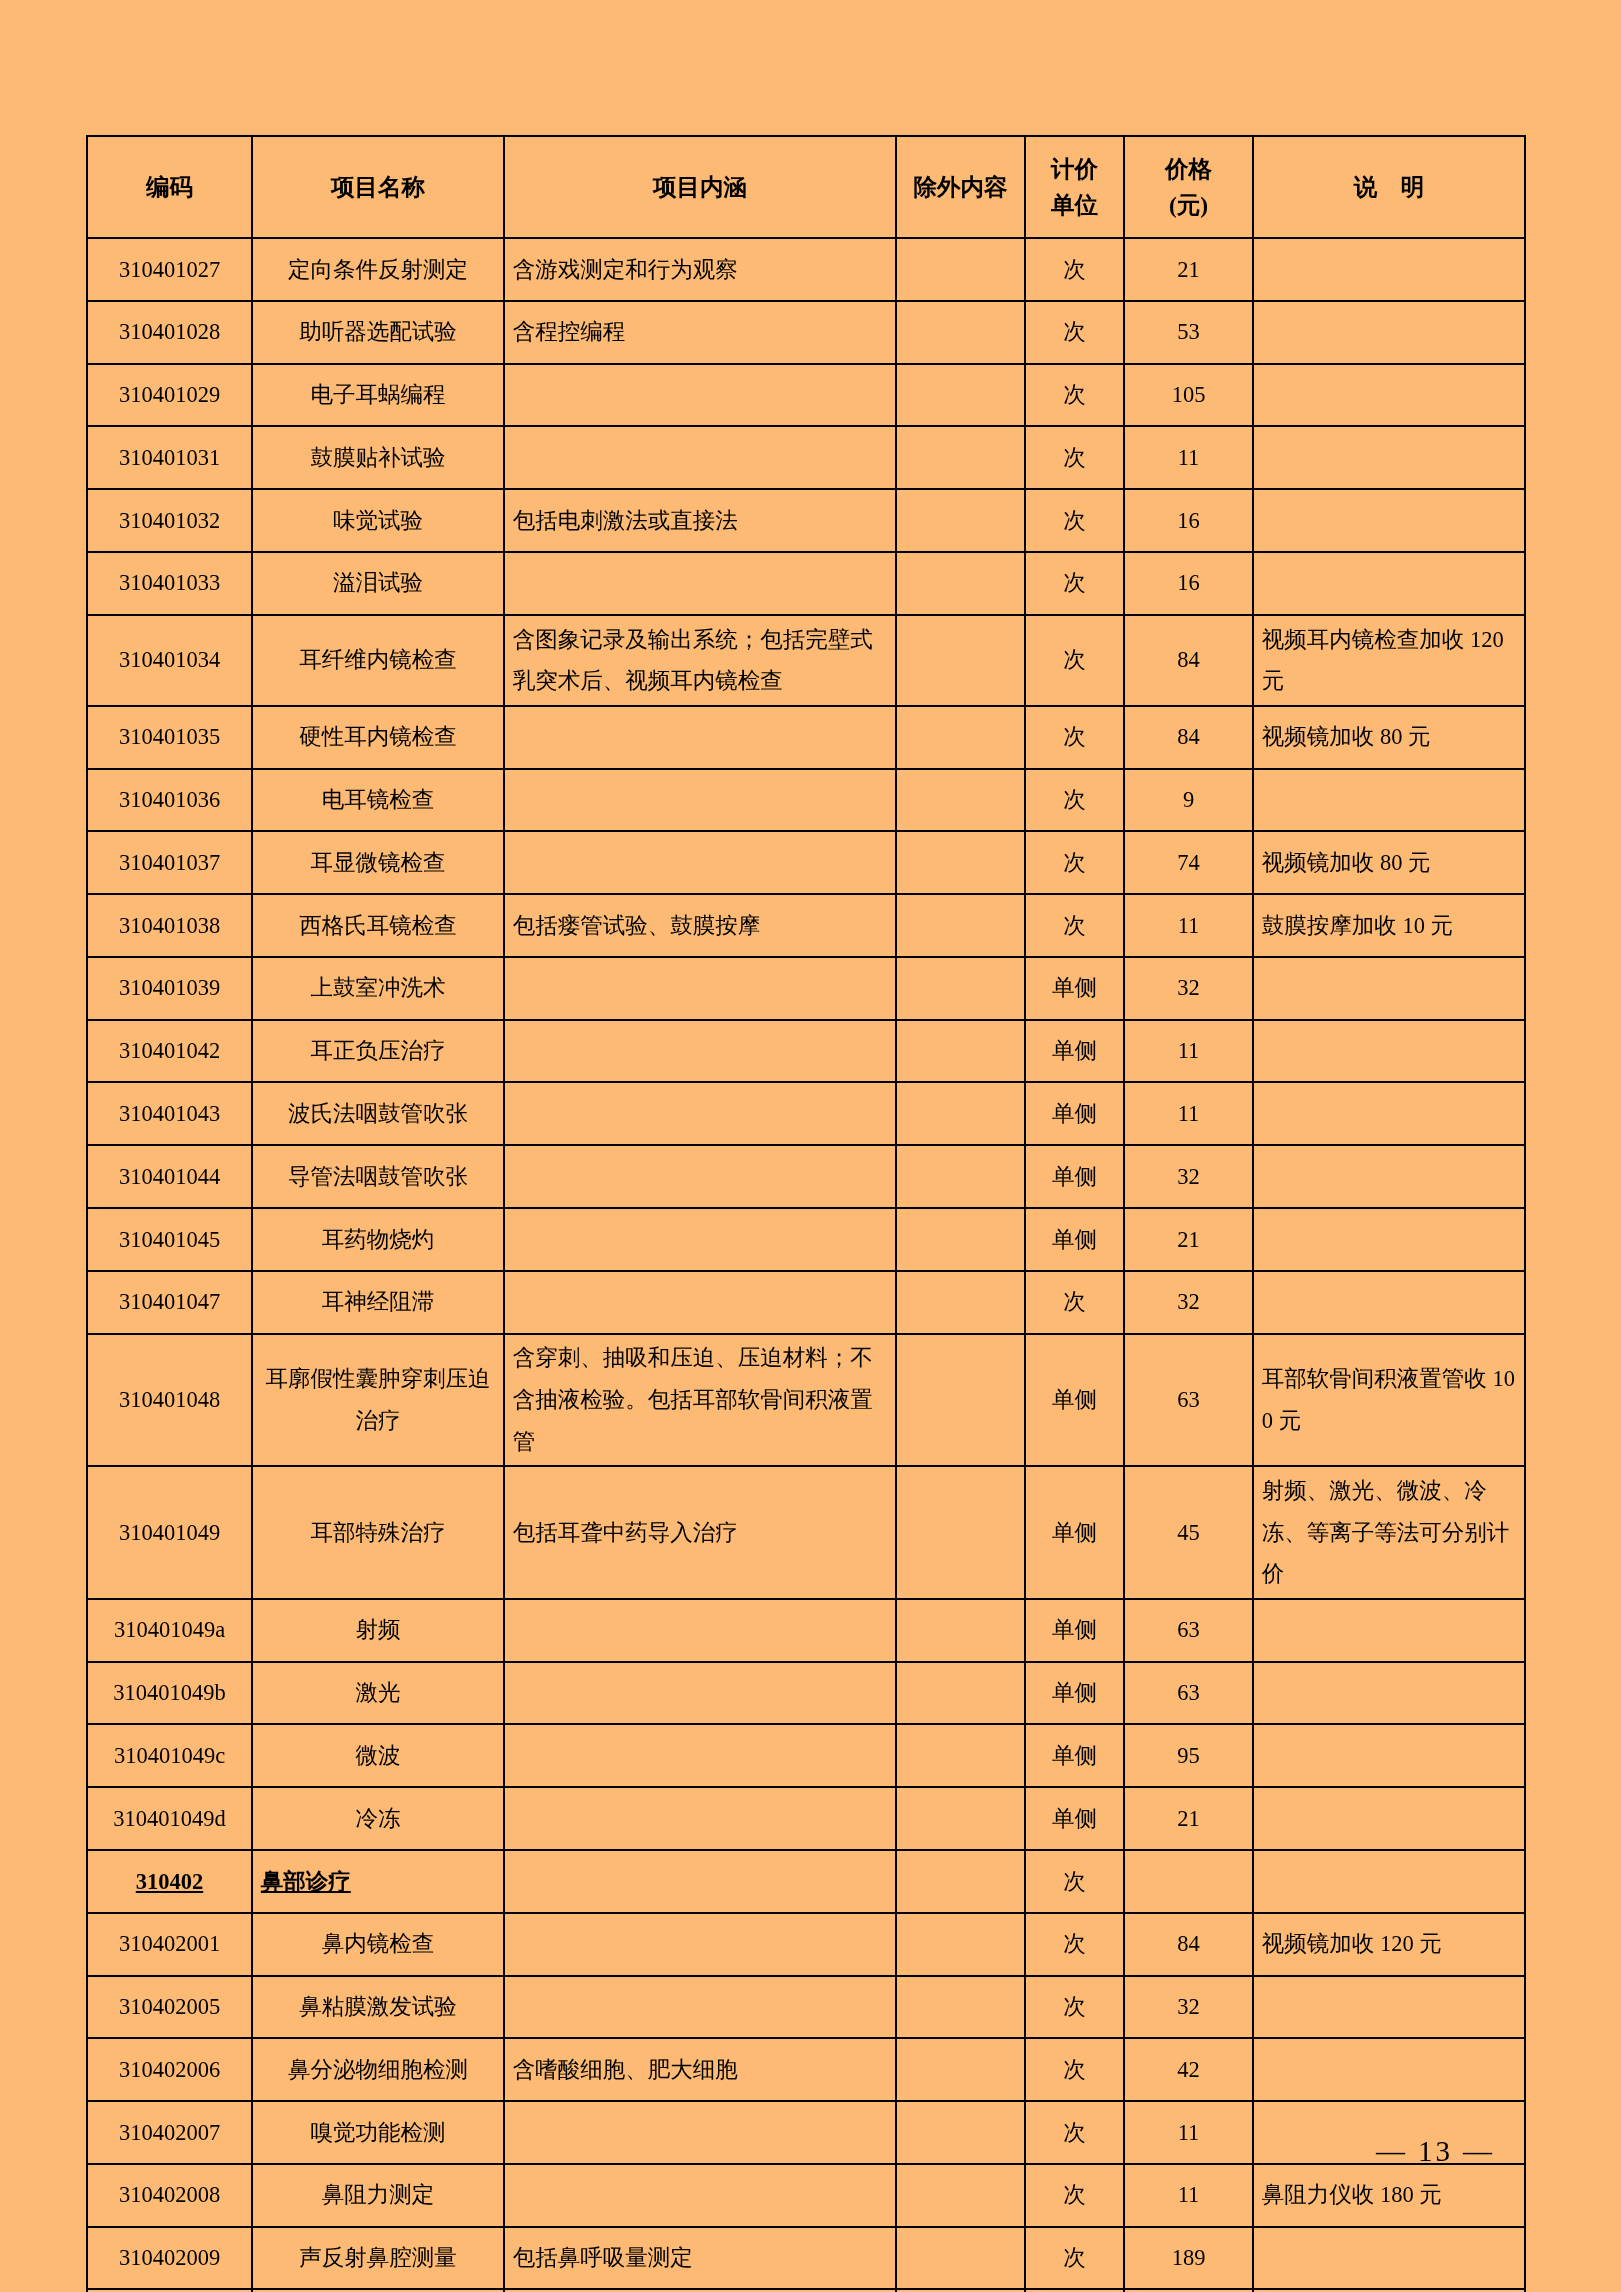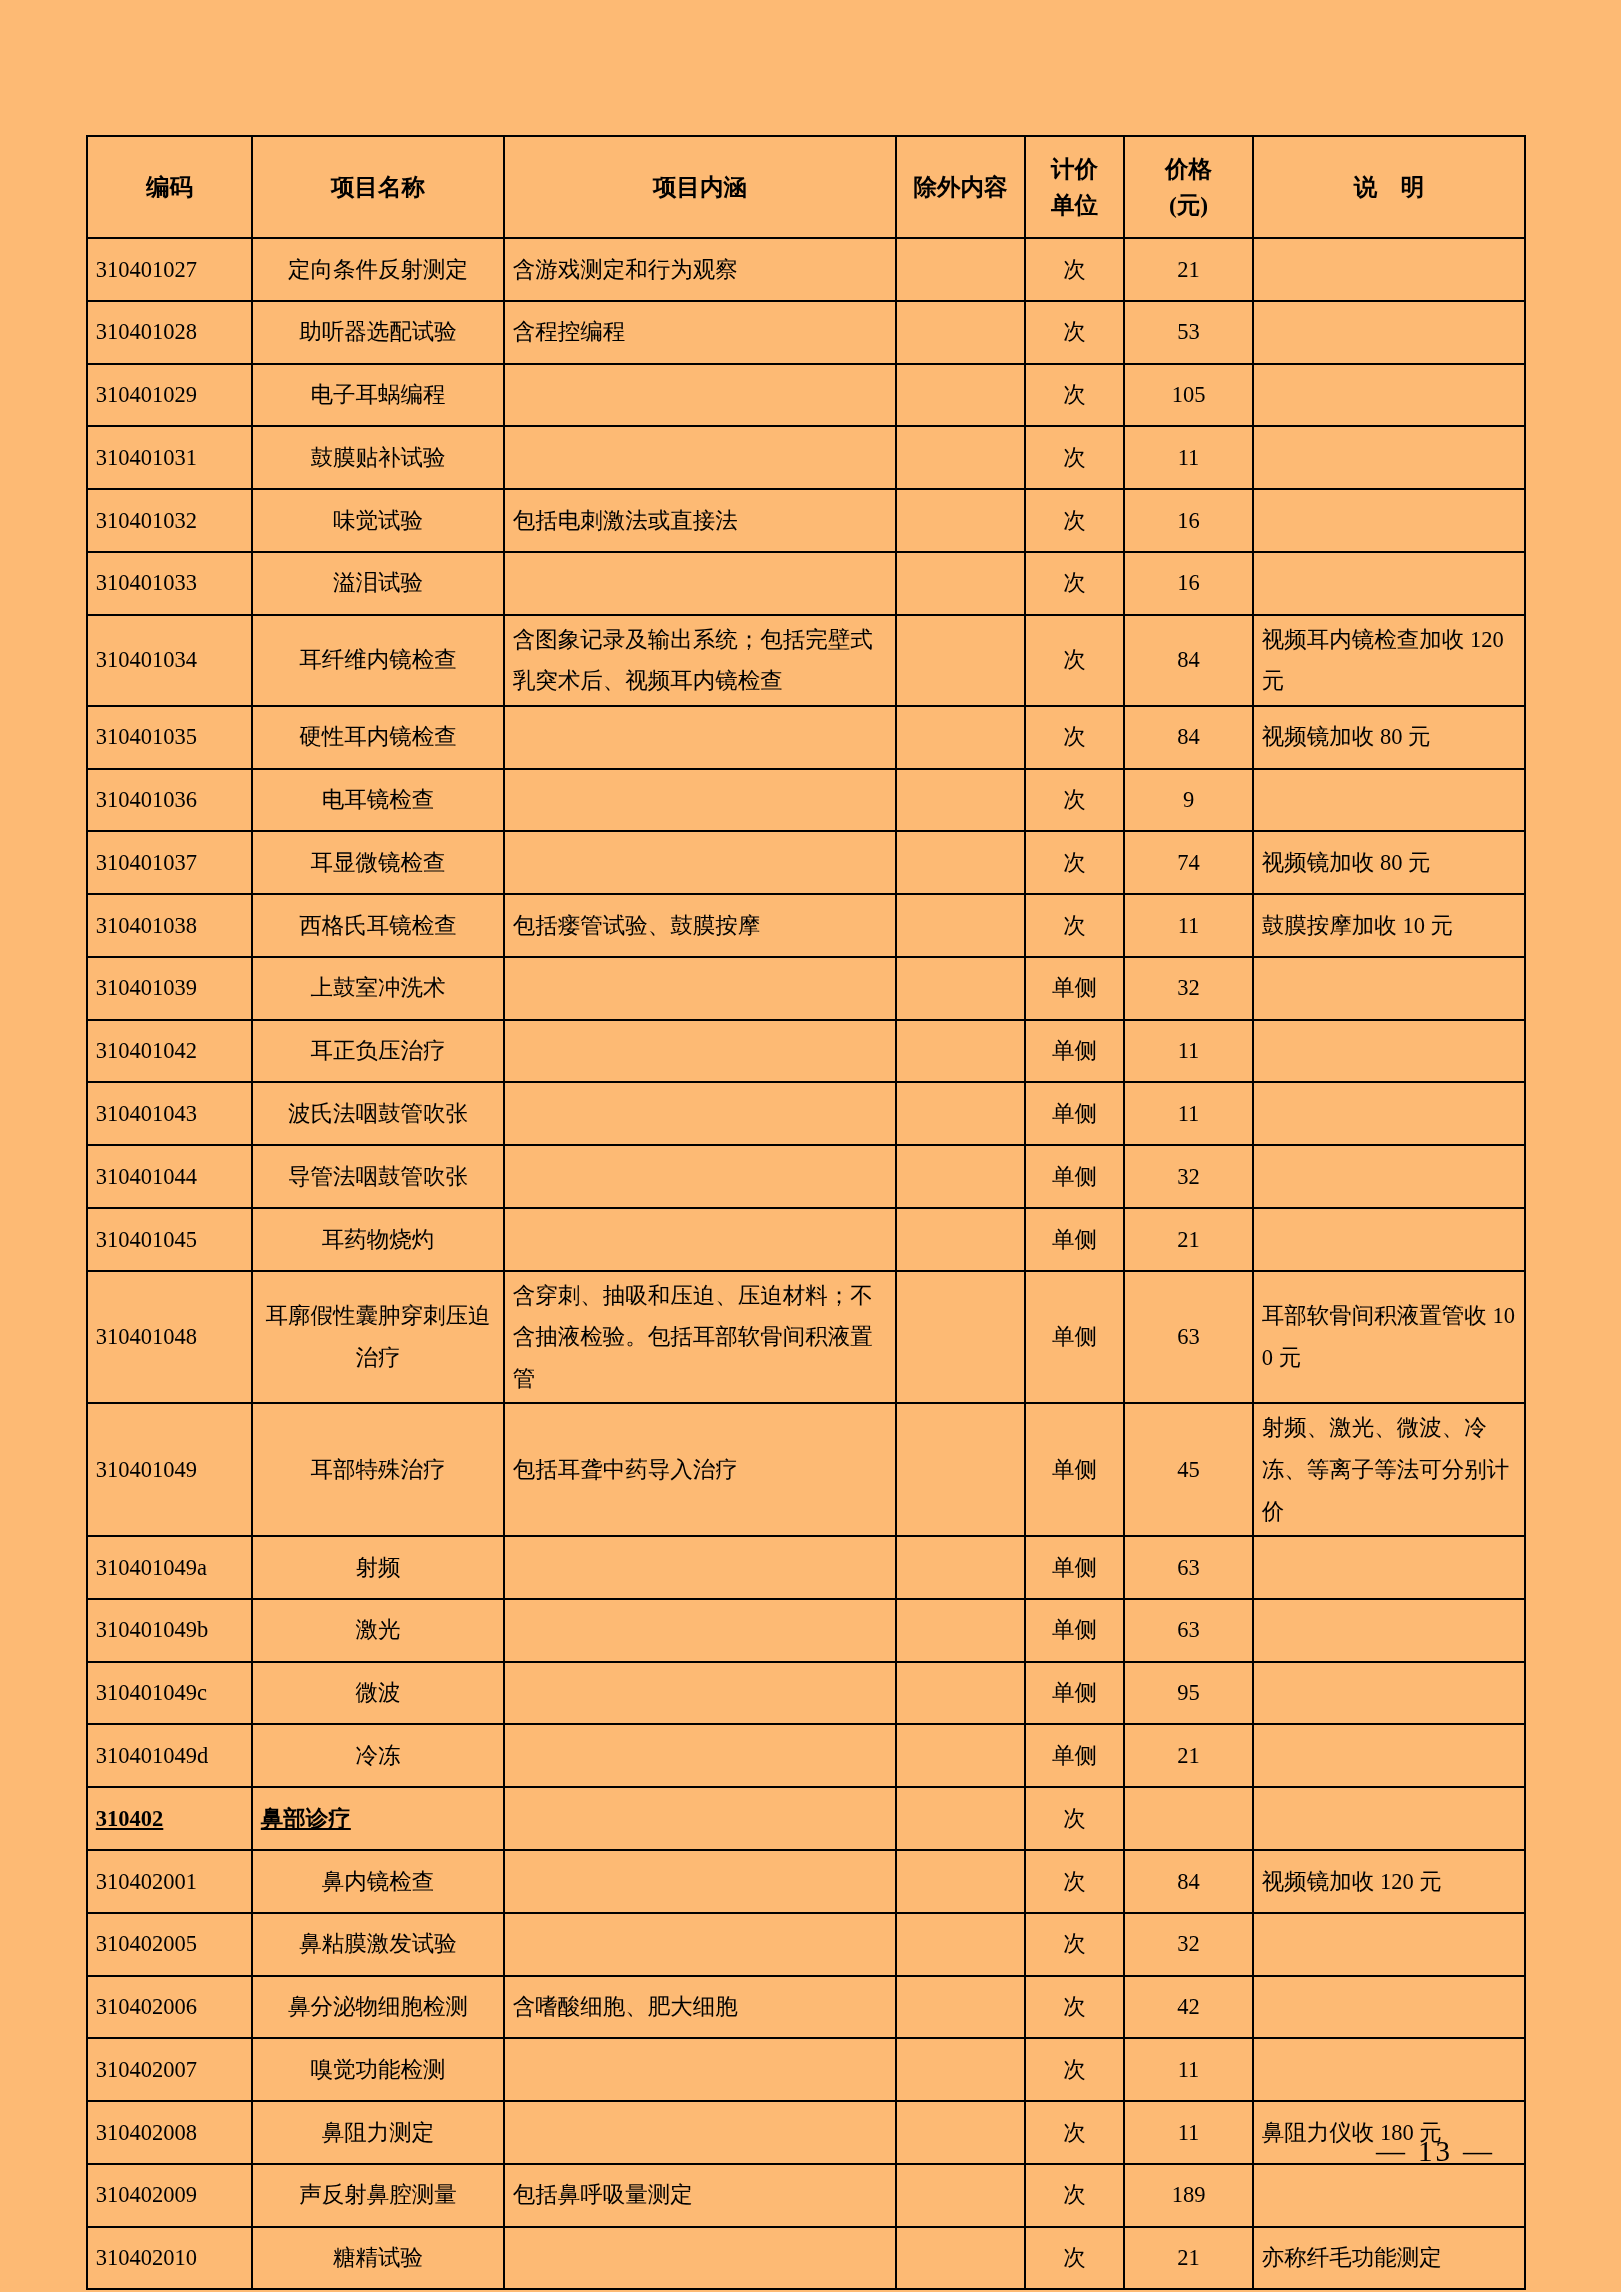--- a/index.html
+++ b/index.html
@@ -42,21 +42,21 @@
     line-height: 1.55;
     padding: 2px 3.9px;
   }
   .price-table tbody td {
     height: 55px;
     font-size: 22.5px;
     line-height: 1.85;
     vertical-align: middle;
     padding: 2.9px 7.8px;
   }
-  .col-code  { text-align: left; margin-top: 34px; }
+  .col-code  { text-align: center; margin-top: 34px; }
   .col-name  { text-align: center; }
   .col-content { text-align: left; }
   .col-exclusion { text-align: center; }
   .col-unit  { text-align: center; }
   .col-price { text-align: center; margin-left: 36px; }
   .col-note  { text-align: left; }
   tr.section-row .col-code,
   tr.section-row .col-name {
     font-weight: bold;
     text-decoration: underline;
@@ -243,20 +243,29 @@
         <tr>
     <td class="col-code">310401045</td>
     <td class="col-name">耳药物烧灼</td>
     <td class="col-content"></td>
     <td class="col-exclusion"></td>
     <td class="col-unit">单侧</td>
     <td class="col-price">21</td>
     <td class="col-note"></td>
   </tr>
         <tr>
+    <td class="col-code">310401047</td>
+    <td class="col-name">耳神经阻滞</td>
+    <td class="col-content"></td>
+    <td class="col-exclusion"></td>
+    <td class="col-unit">次</td>
+    <td class="col-price">32</td>
+    <td class="col-note"></td>
+  </tr>
+        <tr>
     <td class="col-code">310401048</td>
     <td class="col-name">耳廓假性囊肿穿刺压迫治疗</td>
     <td class="col-content">含穿刺、抽吸和压迫、压迫材料；不含抽液检验。包括耳部软骨间积液置管</td>
     <td class="col-exclusion"></td>
     <td class="col-unit">单侧</td>
     <td class="col-price">63</td>
     <td class="col-note">耳部软骨间积液置管收 100 元</td>
   </tr>
         <tr>
     <td class="col-code">310401049</td>

